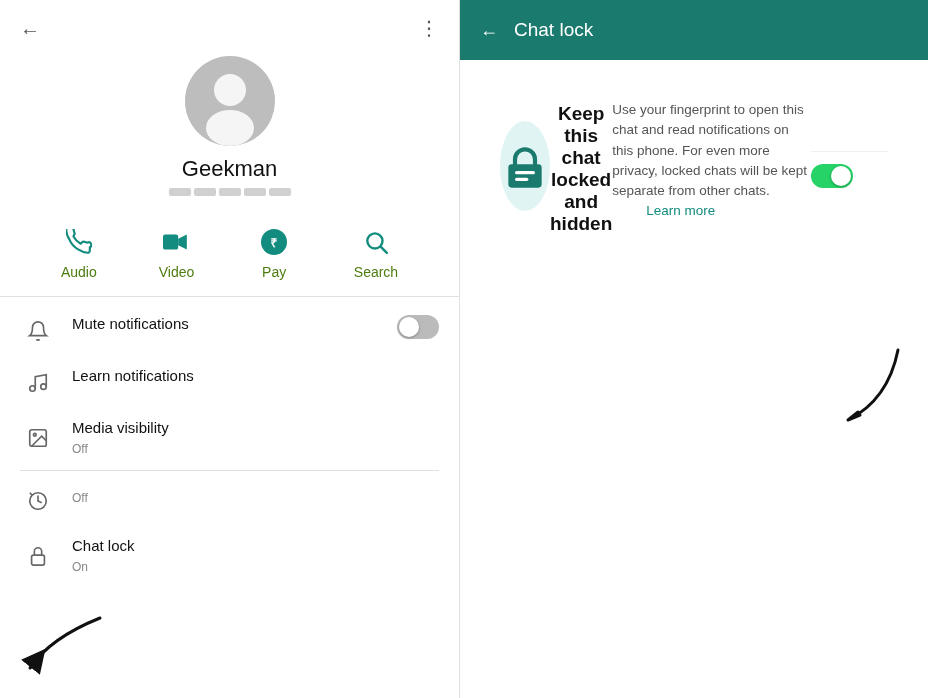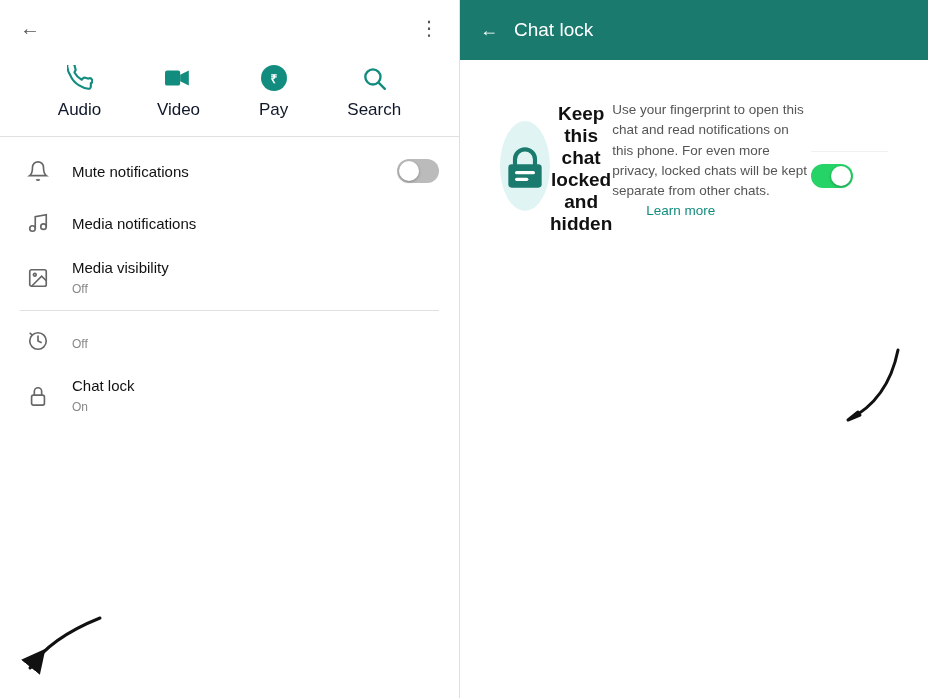--- a/index.html
+++ b/index.html
@@ -105,33 +105,32 @@
       align-items: center;
       justify-content: center;
     }
 
     .action-icon svg {
       width: 26px;
       height: 26px;
     }
 
     .action-label {
-      font-size: 17px;
-      color: #0f172a;
+      font-size: 14px;
+      color: #4d7c0f;
       font-weight: 500;
     }
 
     
     .settings-list {
       padding: 8px 0;
     }
 
     .settings-item {
       display: flex;
-      align-items: center;
       padding: 10px 20px;
       cursor: pointer;
       min-height: 52px;
     }
 
     .settings-item-icon {
       width: 36px;
       display: flex;
       align-items: center;
       justify-content: center;
@@ -320,20 +319,37 @@
 </head>
 <body>
 
 <div class="left-panel">
 
   <div class="left-header">
     <span class="back-arrow">←</span>
     <span class="more-icon">⋮</span>
   </div>
 
+  <div class="profile-section">
+    <div class="avatar-circle">
+      <svg class="avatar-person" viewBox="0 0 90 90" xmlns="http://www.w3.org/2000/svg">
+        <circle cx="45" cy="45" r="45" fill="#bdbdbd"></circle>
+        <circle cx="45" cy="34" r="16" fill="#f5f5f5"></circle>
+        <ellipse cx="45" cy="72" rx="24" ry="18" fill="#f5f5f5"></ellipse>
+      </svg>
+    </div>
+    <div class="profile-name">Geekman</div>
+    <div class="profile-number">
+      <div class="num-block"></div>
+      <div class="num-block"></div>
+      <div class="num-block"></div>
+      <div class="num-block"></div>
+      <div class="num-block"></div>
+    </div>
+  </div>
 
   <div class="action-bar">
     <div class="action-item">
       <div class="action-icon">
         <svg viewBox="0 0 24 24" fill="none" stroke="#128c7e" stroke-width="2" stroke-linecap="round" stroke-linejoin="round">
           <path d="M22 16.92v3a2 2 0 01-2.18 2 19.79 19.79 0 01-8.63-3.07A19.5 19.5 0 013.07 9.61 19.79 19.79 0 01.12 1a2 2 0 012-2h3a2 2 0 012 1.72c.127.96.361 1.903.7 2.81a2 2 0 01-.45 2.11L6.91 6.91a16 16 0 006.66 6.66l1.27-1.27a2 2 0 012.11-.45c.907.339 1.85.573 2.81.7A2 2 0 0122 16.92z"></path>
         </svg>
       </div>
       <span class="action-label">Audio</span>
     </div>
@@ -386,21 +402,21 @@
 
     <div class="settings-item">
       <div class="settings-item-icon">
         <svg viewBox="0 0 24 24" fill="none" stroke="#666" stroke-width="1.8">
           <path d="M9 18V5l12-2v13"></path>
           <circle cx="6" cy="18" r="3"></circle>
           <circle cx="18" cy="16" r="3"></circle>
         </svg>
       </div>
       <div class="settings-item-content">
-        <div class="settings-item-title">Media notifications</div>
+        <div class="settings-item-title">Learn notifications</div>
       </div>
     </div>
 
     <div class="settings-item">
       <div class="settings-item-icon">
         <svg viewBox="0 0 24 24" fill="none" stroke="#666" stroke-width="1.8">
           <rect x="3" y="3" width="18" height="18" rx="2"></rect>
           <circle cx="8.5" cy="8.5" r="1.5"></circle>
           <polyline points="21,15 16,10 5,21"></polyline>
         </svg>

